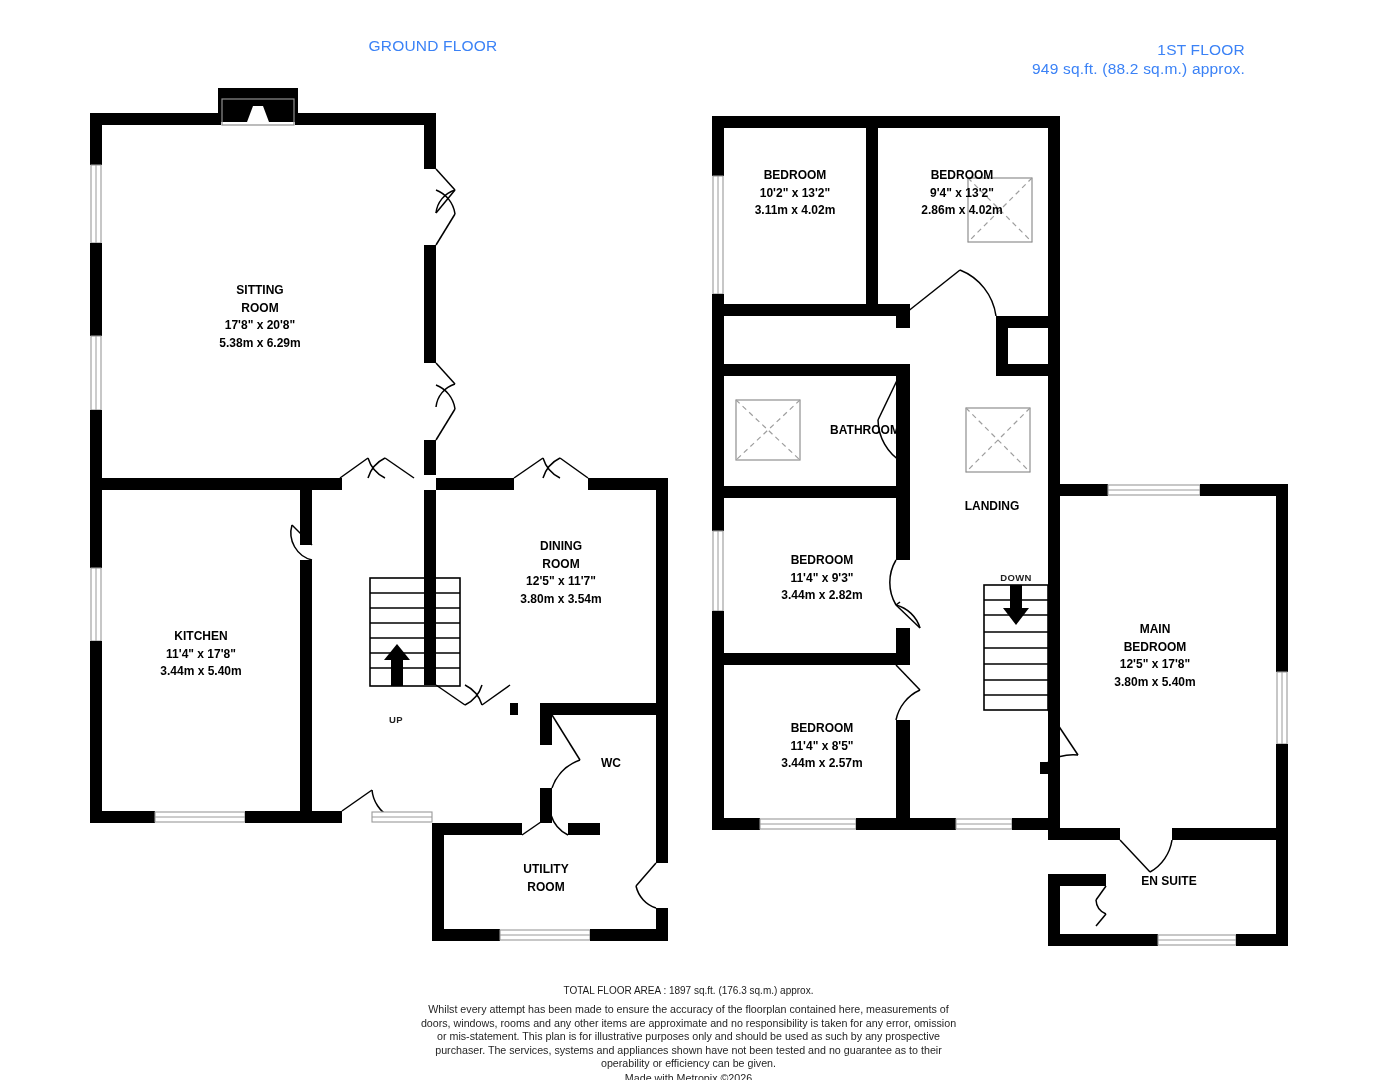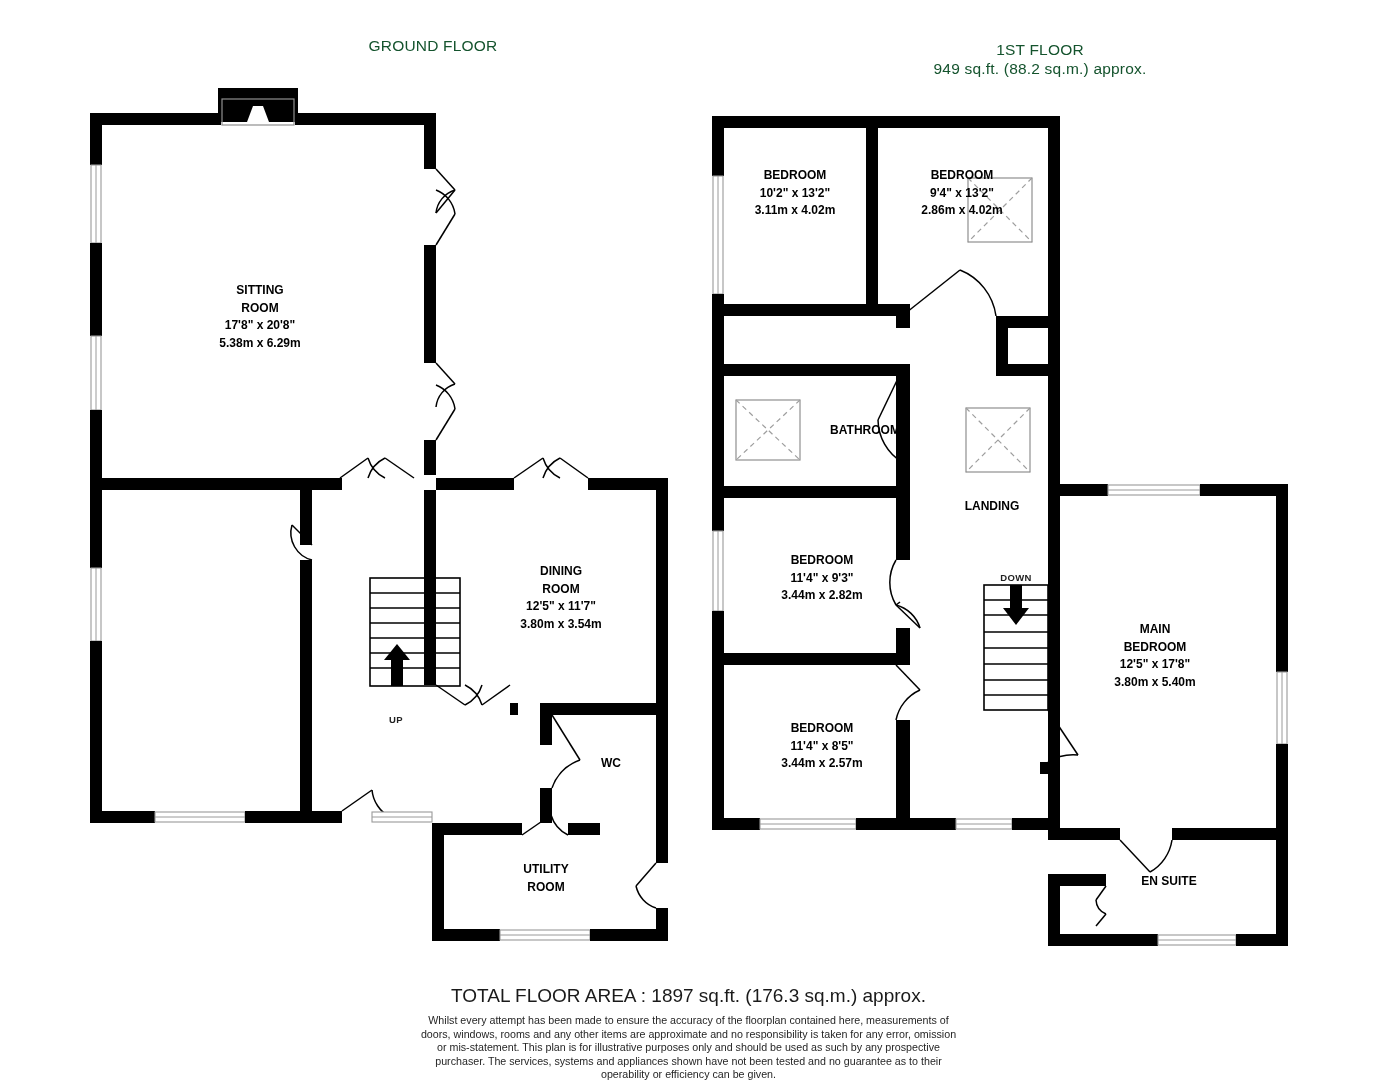--- a/index.html
+++ b/index.html
@@ -11,21 +11,21 @@
     overflow:hidden;
   }
   #plan-root{position:relative;width:1377px;height:1080px;}
 
   .floor-title{
     position:absolute;
     text-align:center;
     font-size:15.5px;
     line-height:19px;
     letter-spacing:.2px;
-    color:#14532d;
+    color:#3b82f6;
   }
   .floor-title .t1{display:block;font-weight:400;}
   .floor-title .t2{display:block;font-weight:400;}
 
   svg.plan{position:absolute;left:0;top:0;width:1377px;height:1080px;pointer-events:none;}
 
   .room-label{
     position:absolute;
     text-align:center;
     font-weight:bold;
@@ -46,41 +46,41 @@
     color:#222;
     text-align:center;
   }
 
   .footer{
     position:absolute;
     left:0;right:0;
     text-align:center;
   }
   .total-area{
-    font-size:19px;
+    font-size:10px;
     color:#1a1a1a;
     margin-bottom:7px;
   }
   .disclaimer{
     font-size:10.7px;
     line-height:13.6px;
     color:#262626;
   }
   .disclaimer .made{display:block;margin-top:1px;}
 </style>
 </head>
 <body>
 
 <div id="plan-root">
 
   <div class="floor-title" style="left:228px;top:36px;width:410px;">
     <span class="t1">GROUND FLOOR</span>
   </div>
 
-  <div class="floor-title" style="left:835px;top:40px;width:410px;">
+  <div class="floor-title" style="left:835px;top:40px;width:410px;text-align:right;">
     <span class="t1">1ST FLOOR</span>
     <span class="t2">949 sq.ft. (88.2 sq.m.) approx.</span>
   </div>
 
   <svg class="plan" viewBox="0 0 1377 1080">
     <defs>
       <style>
         .w  { fill:#000000; }                                   /* wall fill */
         .win{ fill:#ffffff; stroke:#9a9a9a; stroke-width:1.1; }  /* window glazing */
         .sw { fill:none; stroke:#000000; stroke-width:1.5; }     /* door swing arc / leaf */
@@ -366,22 +366,27 @@
     </g>
   </svg>
 
   <div class="room-label" style="left:160px;top:262px;width:200px;margin-top:20px;">
     <span class="nm">SITTING</span>
     <span class="nm">ROOM</span>
     <span class="d1">17'8"  x 20'8"</span>
     <span class="d2">5.38m  x 6.29m</span>
   </div>
 
-
-  <div class="room-label" style="left:461px;top:563px;width:200px;">
+  <div class="room-label" style="left:101px;top:628px;width:200px;">
+    <span class="nm">KITCHEN</span>
+    <span class="d1">11'4"  x 17'8"</span>
+    <span class="d2">3.44m  x 5.40m</span>
+  </div>
+
+  <div class="room-label" style="left:461px;top:538px;width:200px;">
     <span class="nm">DINING</span>
     <span class="nm">ROOM</span>
     <span class="d1">12'5"  x 11'7"</span>
     <span class="d2">3.80m  x 3.54m</span>
   </div>
 
 
   <div class="room-label" style="left:561px;top:755px;width:100px;">
     <span class="nm">WC</span>
   </div>

